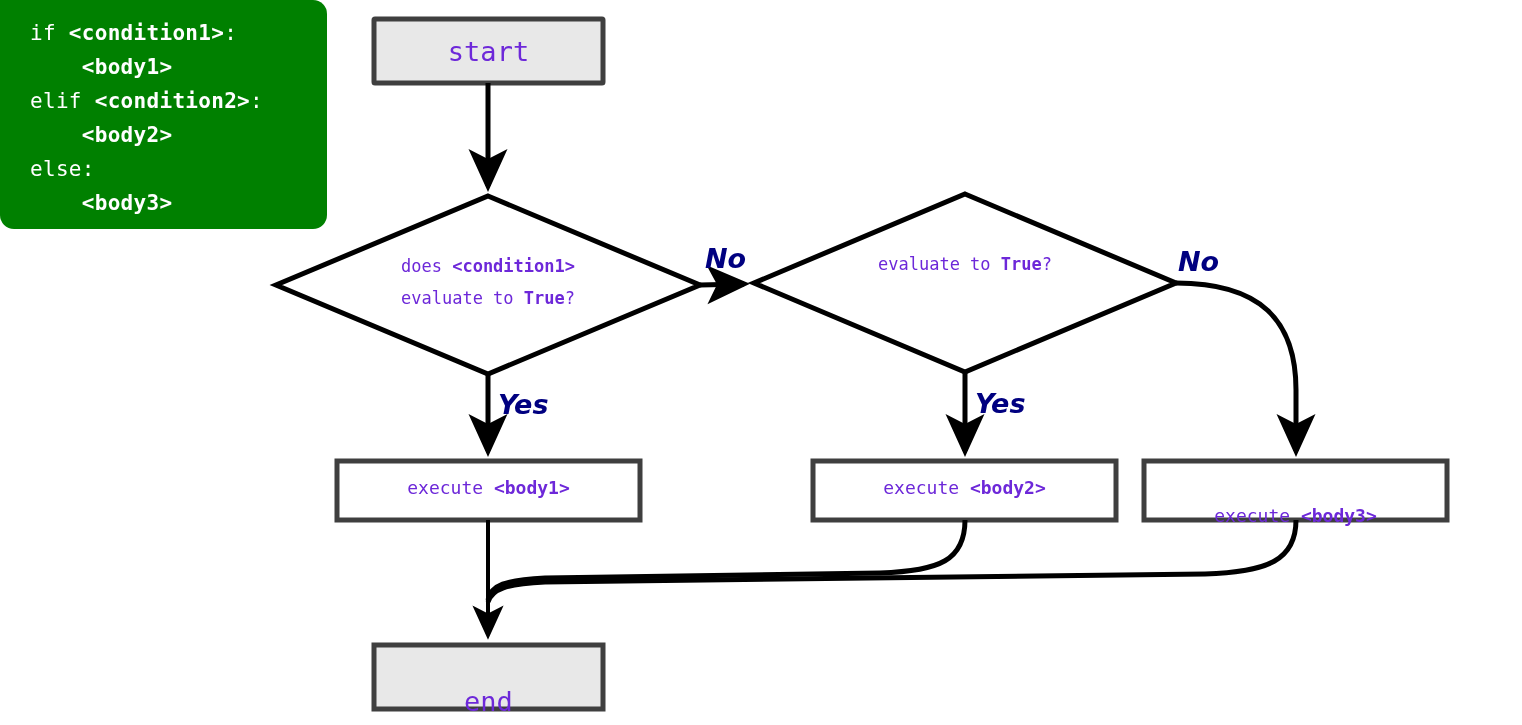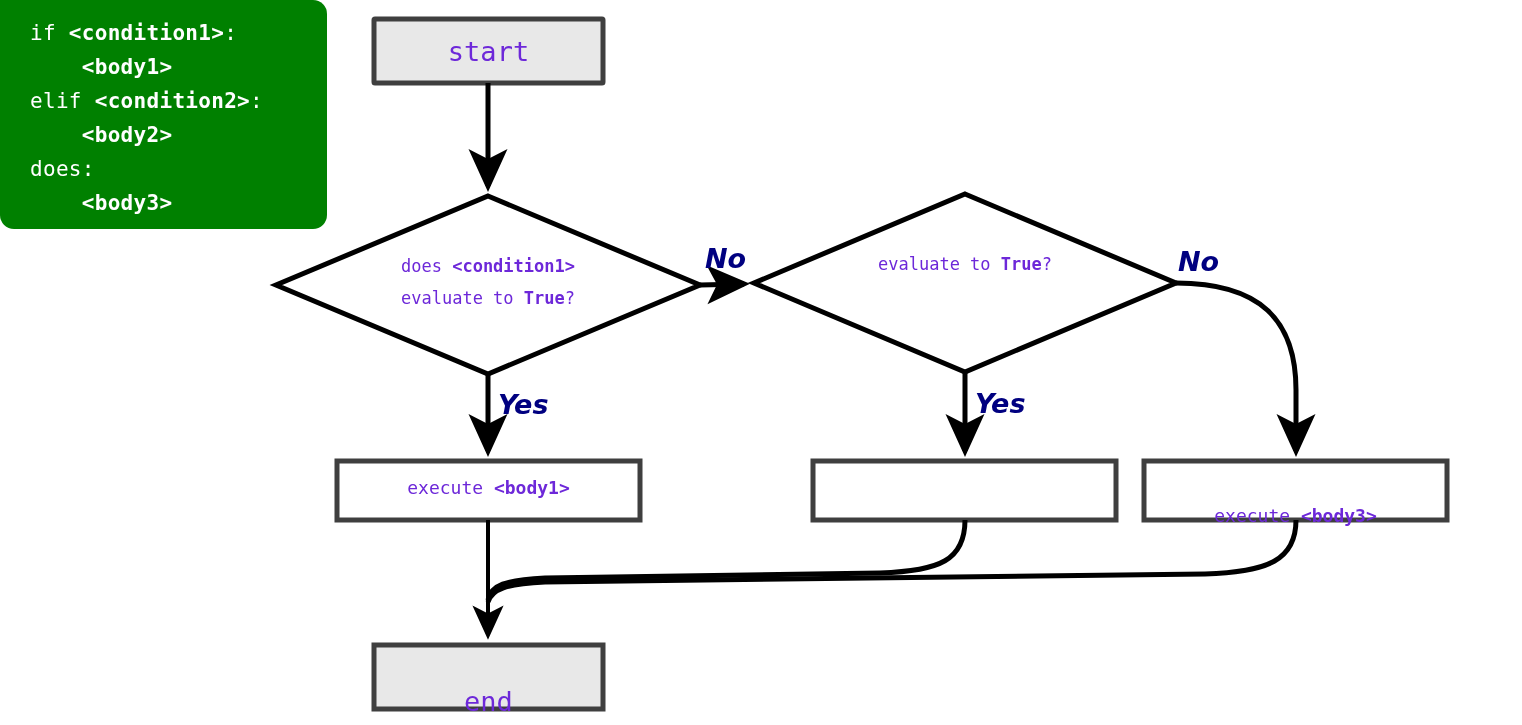--- a/index.html
+++ b/index.html
@@ -131,37 +131,38 @@
     <path d="M965,520 C965,560 940,571 880,573 L545,578 C505,580 491,585 488,600" fill="none" stroke="#000000" stroke-width="5"></path>
 
     <path d="M1296,520 C1296,560 1268,572 1205,574 L545,582 C506,584 492,589 488,602" fill="none" stroke="#000000" stroke-width="5"></path>
   </svg>
 
   <div class="code-panel">
     <div class="code-line"><span>if </span><b>&lt;condition1&gt;</b><span>:</span></div>
     <div class="code-line"><span>    </span><b>&lt;body1&gt;</b><span></span></div>
     <div class="code-line"><span>elif </span><b>&lt;condition2&gt;</b><span>:</span></div>
     <div class="code-line"><span>    </span><b>&lt;body2&gt;</b><span></span></div>
-    <div class="code-line"><span>does:</span><b></b><span></span></div>
+    <div class="code-line"><span>else:</span><b></b><span></span></div>
     <div class="code-line"><span>    </span><b>&lt;body3&gt;</b><span></span></div>
   </div>
 
   <div class="hit" style="left:374px;top:19px;width:229px;height:64px;"></div>
   <div class="node-label terminal-label" style="left:374px;top:38px;width:229px;">start</div>
 
   <div class="hit" style="left:276px;top:196px;width:424px;height:178px;"></div>
   <div class="node-label diamond-label" style="left:276px;top:250px;width:424px;"><div><span>does </span><b>&lt;condition1&gt;</b></div><div><span>evaluate to </span><b>True</b><span>?</span></div></div>
 
   <div class="hit" style="left:754px;top:194px;width:422px;height:178px;"></div>
   <div class="node-label diamond-label" style="left:754px;top:248px;width:422px;"><div><span>evaluate to </span><b>True</b><span>?</span></div></div>
 
   <div class="hit" style="left:337px;top:461px;width:303px;height:59px;"></div>
   <div class="node-label proc-label" style="left:337px;top:479px;width:303px;"><span>execute </span><b>&lt;body1&gt;</b></div>
 
   <div class="hit" style="left:813px;top:461px;width:303px;height:59px;"></div>
+  <div class="node-label proc-label" style="left:813px;top:479px;width:303px;"><span>execute </span><b>&lt;body2&gt;</b></div>
 
   <div class="hit" style="left:1144px;top:461px;width:303px;height:59px;"></div>
   <div class="node-label proc-label" style="left:1144px;top:479px;width:303px;margin-top:28px;"><span>execute </span><b>&lt;body3&gt;</b></div>
 
   <div class="hit" style="left:374px;top:645px;width:229px;height:64px;"></div>
   <div class="node-label terminal-label" style="left:374px;top:664px;width:229px;margin-top:24px;">end</div>
 
   <div class="edge-label" style="left:705px;top:243px;">No</div>
   <div class="edge-label" style="left:498px;top:389px;">Yes</div>
   <div class="edge-label" style="left:1178px;top:246px;">No</div>

